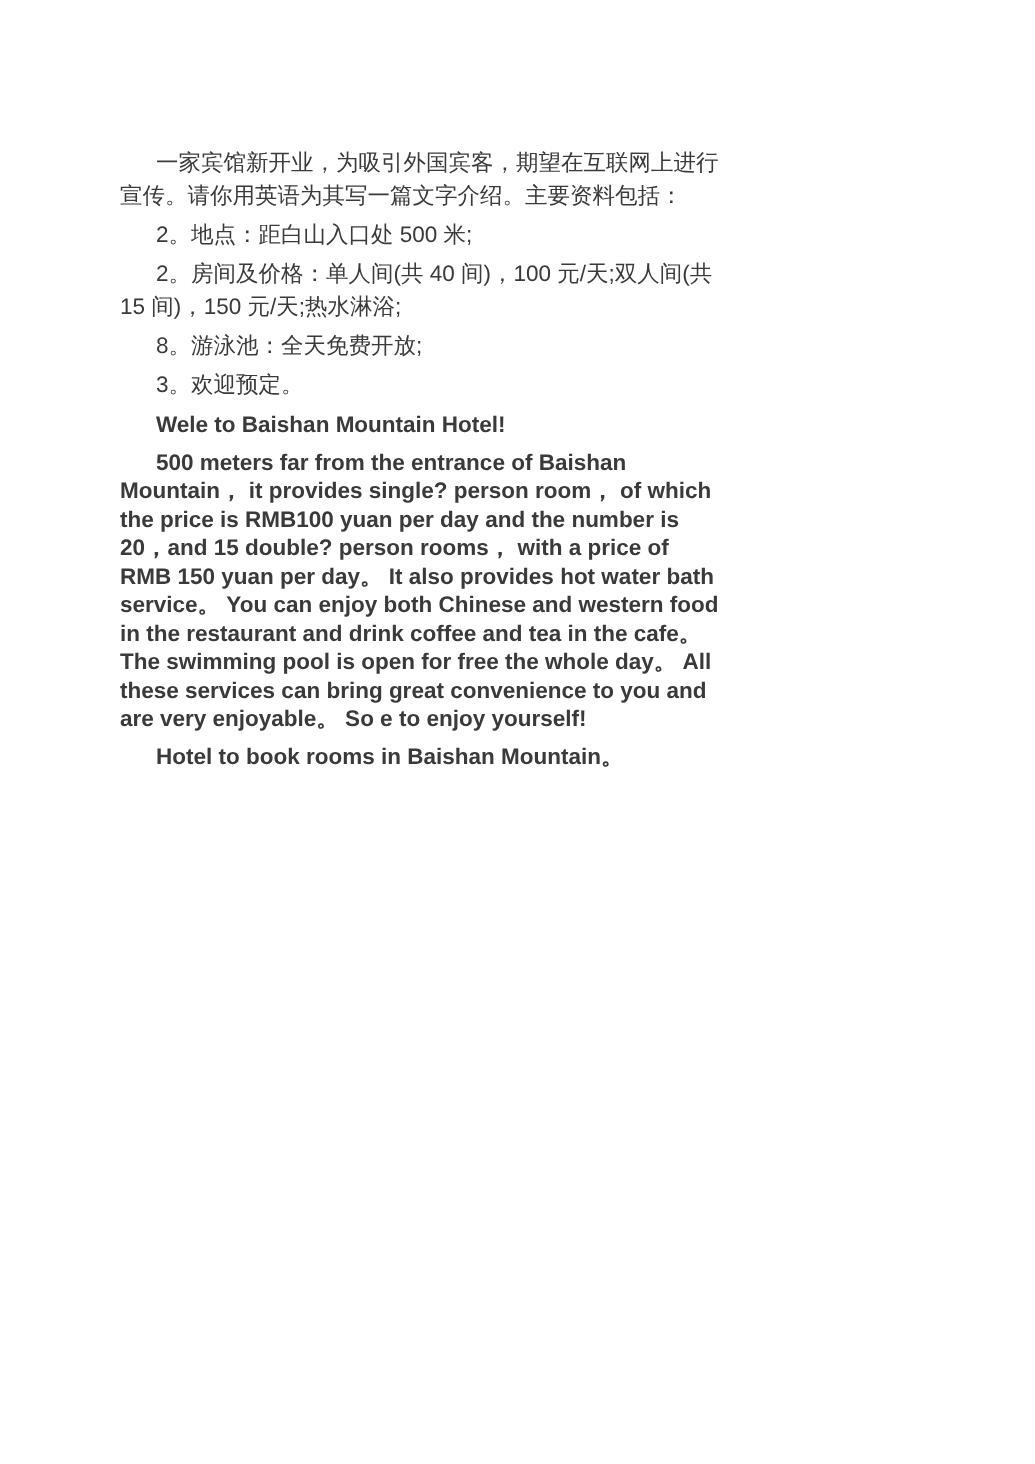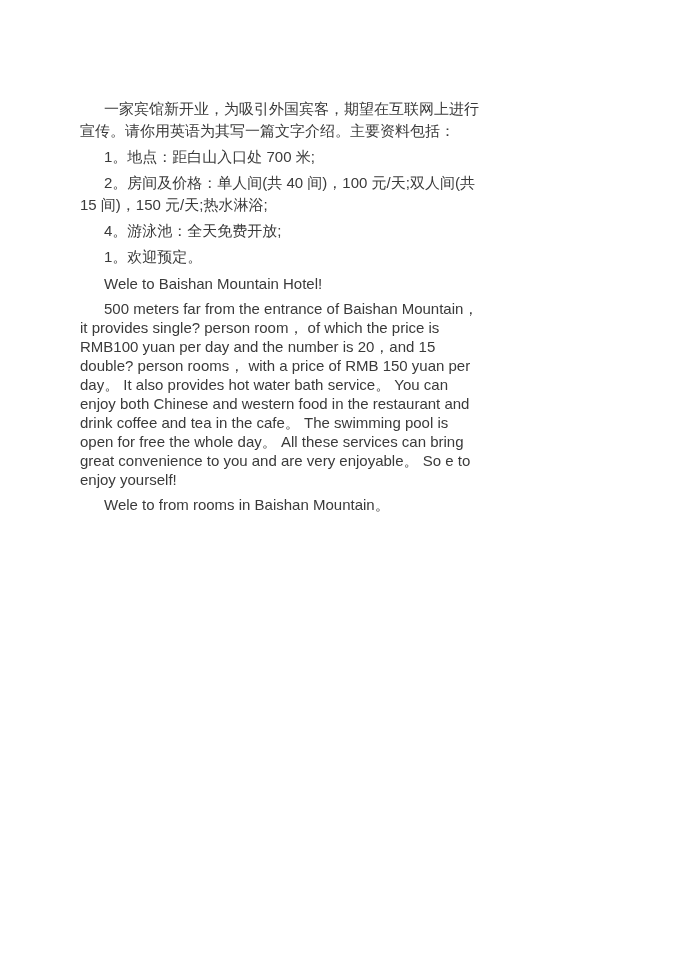--- a/index.html
+++ b/index.html
@@ -28,40 +28,41 @@
     text-align: left;
     word-wrap: break-word;
   }
   .page p.zh {
     line-height: 22px;
     margin-top: 4px;
   }
   .page p.en {
     line-height: 19px;
     margin-top: 6px;
+    font-weight: bold;
   }
   .page p:first-child {
     margin-top: 0;
   }
 </style>
 </head>
 <body>
 
 <div class="page">
   <p class="zh">一家宾馆新开业，为吸引外国宾客，期望在互联网上进行宣传。请你用英语为其写一篇文字介绍。主要资料包括：</p>
 
-  <p class="zh">1。地点：距白山入口处 700 米;</p>
+  <p class="zh">2。地点：距白山入口处 500 米;</p>
 
   <p class="zh">2。房间及价格：单人间(共 40 间)，100 元/天;双人间(共 15 间)，150 元/天;热水淋浴;</p>
 
 
-  <p class="zh">4。游泳池：全天免费开放;</p>
+  <p class="zh">8。游泳池：全天免费开放;</p>
 
-  <p class="zh">1。欢迎预定。</p>
+  <p class="zh">3。欢迎预定。</p>
 
 
   <p class="en">Wele to Baishan Mountain Hotel!</p>
 
 
   <p class="en">500 meters far from the entrance of Baishan Mountain， it provides single? person room， of which the price is RMB100 yuan per day and the number is 20，and 15 double? person rooms， with a price of RMB 150 yuan per day。 It also provides hot water bath service。 You can enjoy both Chinese and western food in the restaurant and drink coffee and tea in the cafe。 The swimming pool is open for free the whole day。 All these services can bring great convenience to you and are very enjoyable。 So e to enjoy yourself!</p>
 
-  <p class="en">Wele to from rooms in Baishan Mountain。</p>
+  <p class="en">Hotel to book rooms in Baishan Mountain。</p>
 </div>
 
 </body></html>

